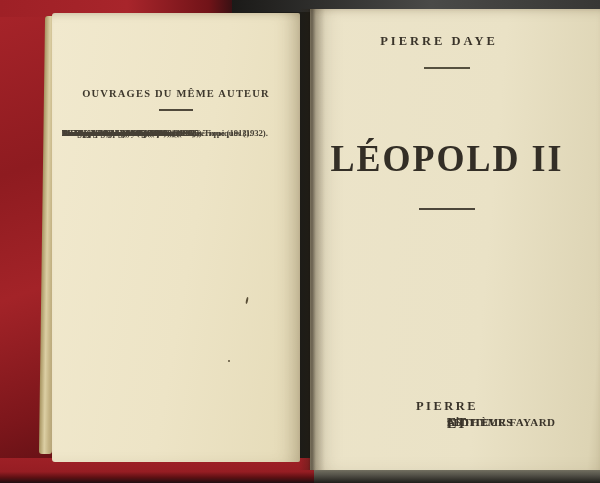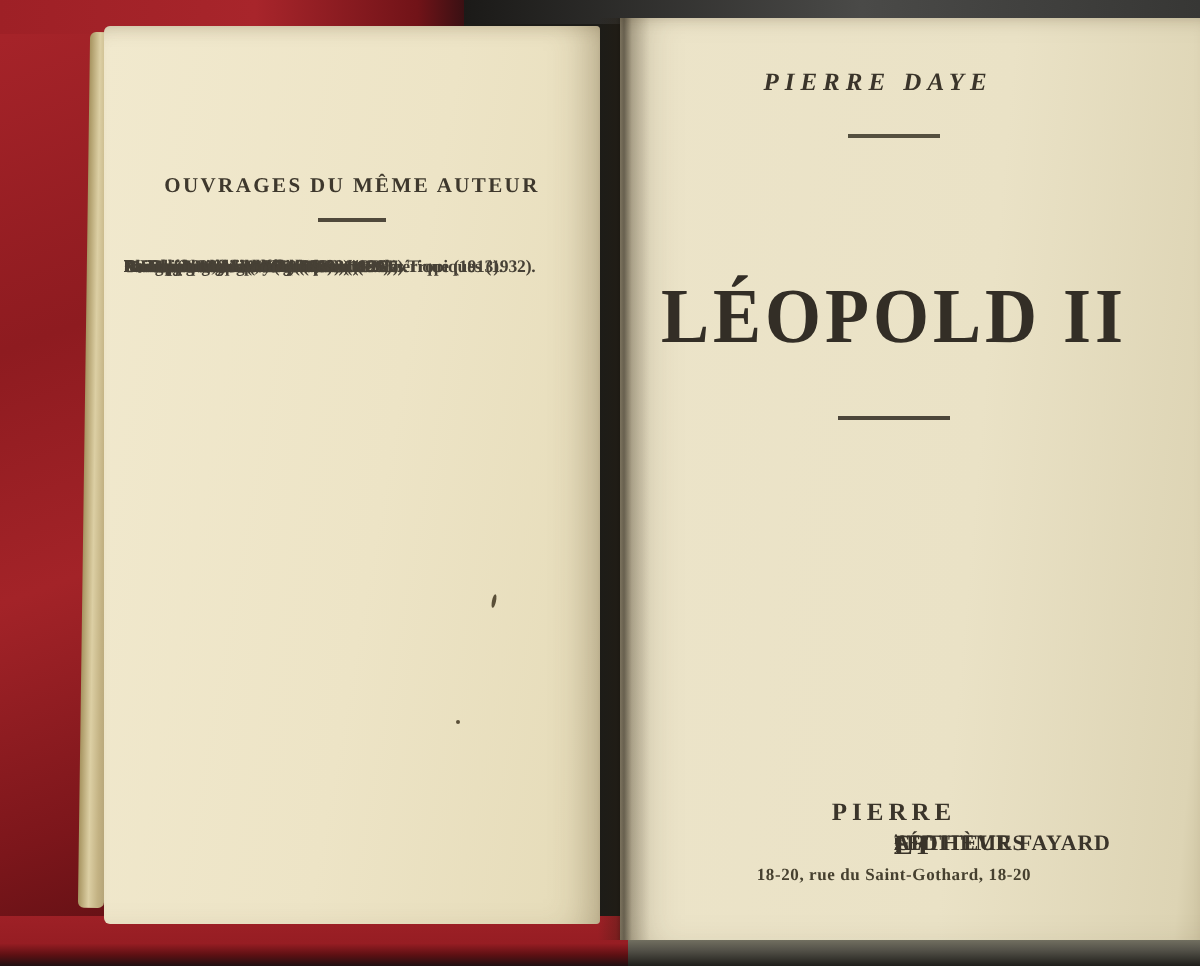--- a/index.html
+++ b/index.html
@@ -41,21 +41,21 @@
   
   .lp-heading{left:0;right:0;top:75px;text-align:center;font-weight:700;
     font-size:10.5px;letter-spacing:1.2px;color:#3e382d;white-space:nowrap;}
   .lp-rule{left:50%;top:96px;width:34px;height:2px;background:#50493b;transform:translateX(-50%);}
   .works{left:10px;right:2px;top:115px;color:#474136;font-weight:700;}
   .works .work-line{position:static;display:block;height:11.6px;line-height:11.6px;
     font-size:8.8px;letter-spacing:-.1px;white-space:nowrap;overflow:hidden;}
 
   
   .rp-content{left:0;right:16px;top:0;bottom:0;text-align:center;color:#3a342a;}
-  .rp-author{left:0;right:16px;top:25px;font-weight:700;font-size:12.5px;letter-spacing:3px;white-space:nowrap;font-style:italic;}
+  .rp-author{left:0;right:16px;top:25px;font-weight:700;font-size:12.5px;letter-spacing:3px;white-space:nowrap;}
   .rp-author-rule{left:50%;top:58px;width:46px;height:1.5px;background:#55503f;transform:translateX(-50%);}
   .rp-title{left:0;right:0;top:128px;font-weight:700;font-size:36px;letter-spacing:2px;
     color:#332e26;white-space:nowrap;transform:scaleY(1.08);}
   .rp-title-rule{left:50%;top:199px;width:56px;height:2px;background:#4c463a;transform:translateX(-50%);}
   .rp-city{left:0;right:0;top:390px;font-weight:700;font-size:12.5px;letter-spacing:2.5px;}
   .rp-publisher{left:0;right:0;top:407px;font-weight:700;font-size:11px;letter-spacing:.4px;white-space:nowrap;}
   .rp-publisher .et{font-size:14px;}
   .rp-publisher sup{position:static;font-size:7px;}
   .rp-address{left:0;right:0;top:423px;font-weight:700;font-size:8.5px;letter-spacing:.3px;color:#46402f;}
 
@@ -106,21 +106,20 @@
       <div class="rp-title">LÉOPOLD II</div>
       <div class="rp-title-rule"></div>
       <div class="rp-city">PIERRE</div>
       <div class="rp-publisher">
           <span>ARTHÈME FAYARD </span>
           <span class="et">ET </span>
           <span>C</span>
           <sup>ie</sup>
           <span>, ÉDITEURS</span>
         </div>
-      <div class="rp-address">18-20, rue du Saint-Gothard, 18-20</div>
     </div>
   </div>
 
   <div class="gutter"></div>
   <div class="speck s1"></div>
   <div class="speck s2"></div>
 
 </div>
 
 </body></html>

